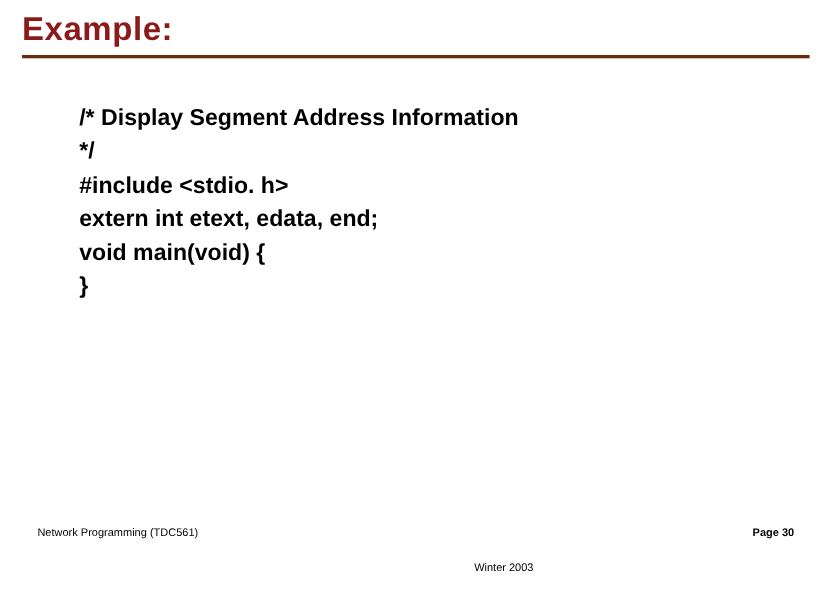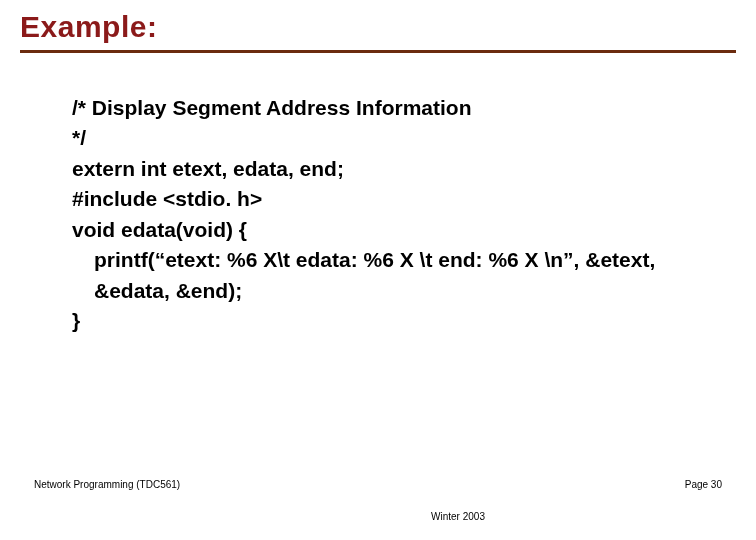--- a/index.html
+++ b/index.html
@@ -8,40 +8,39 @@
   .title-row { display: flex; align-items: baseline; }
   .title { color: #8b1a1a; font-size: 30px; font-weight: bold; letter-spacing: 0.5px; }
   .rule-wrap { margin-top: 6px; }
   .rule { border: none; border-top: 3px solid #6b2b0e; margin: 0; }
   .content { margin: 40px 0 0 52px; color: #000; font-size: 21px; font-weight: bold; line-height: 1.45; }
   .content p { margin: 0; }
   .indented { padding-left: 22px; }
   .footer { position: absolute; bottom: 18px; left: 0; width: 100%; display: flex; justify-content: flex-end; padding: 0 34px 0 34px; font-size: 10px; color: #000; }
   .footer-left { flex: 1; text-align: left; }
   .footer-center { flex: 1; text-align: center; padding-left: 160px; margin-top: 32px; }
-  .footer-right { flex: 1; text-align: right; }
+  .footer-right { flex: 1; text-align: right; font-weight: bold; }
 </style>
 </head>
 <body>
 
 <div class="slide">
   <div class="title-row">
     <div class="title">Example:</div>
   </div>
   <div class="rule-wrap">
     <hr class="rule">
   </div>
 
   <div class="content">
     <p>/* Display Segment Address Information</p>
     <p>*/</p>
+    <p>#include &lt;stdio. h&gt;</p>
     <p>extern int etext, edata, end;</p>
-    <p>#include &lt;stdio. h&gt;</p>
-    <p>void edata(void) {</p>
-    <p class="indented">printf(“etext: %6 X\t edata: %6 X \t end: %6 X \n”, &amp;etext, &amp;edata, &amp;end);</p>
+    <p>void main(void) {</p>
     <p>}</p>
   </div>
 
   <div class="footer">
     <div class="footer-left">Network Programming (TDC561)</div>
     <div class="footer-center">Winter  2003</div>
     <div class="footer-right">Page 30</div>
   </div>
 </div>
 

